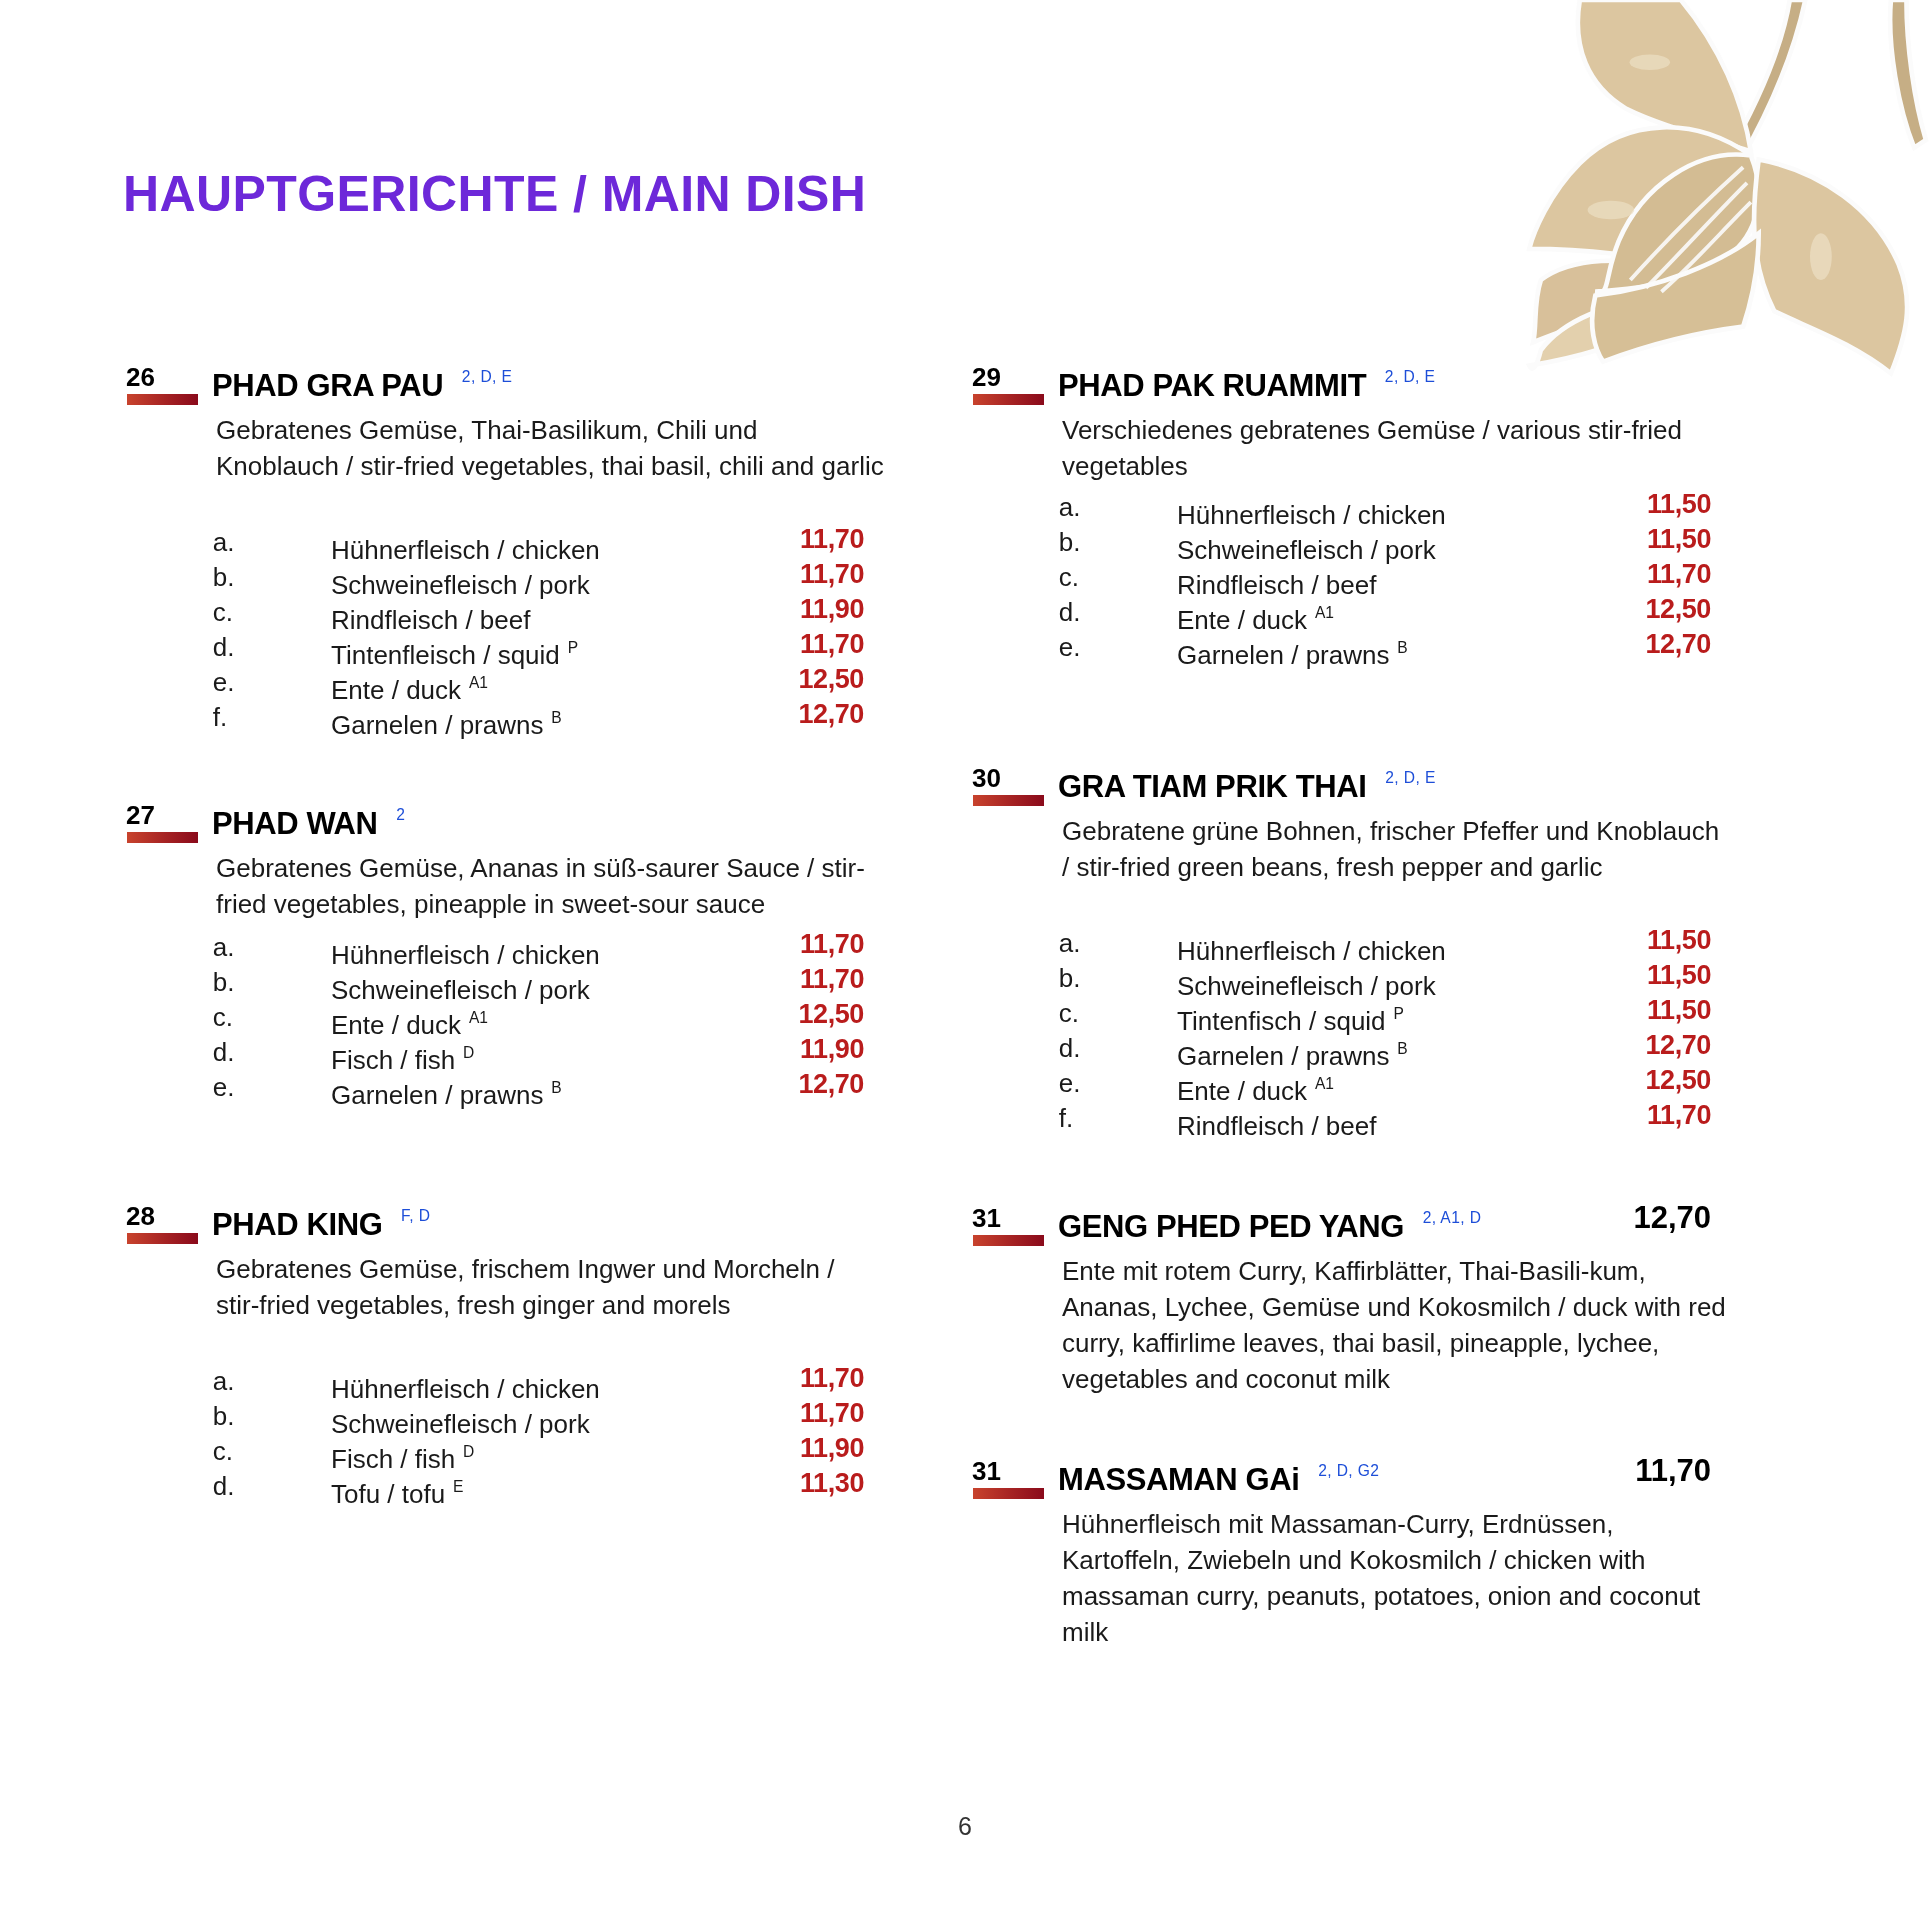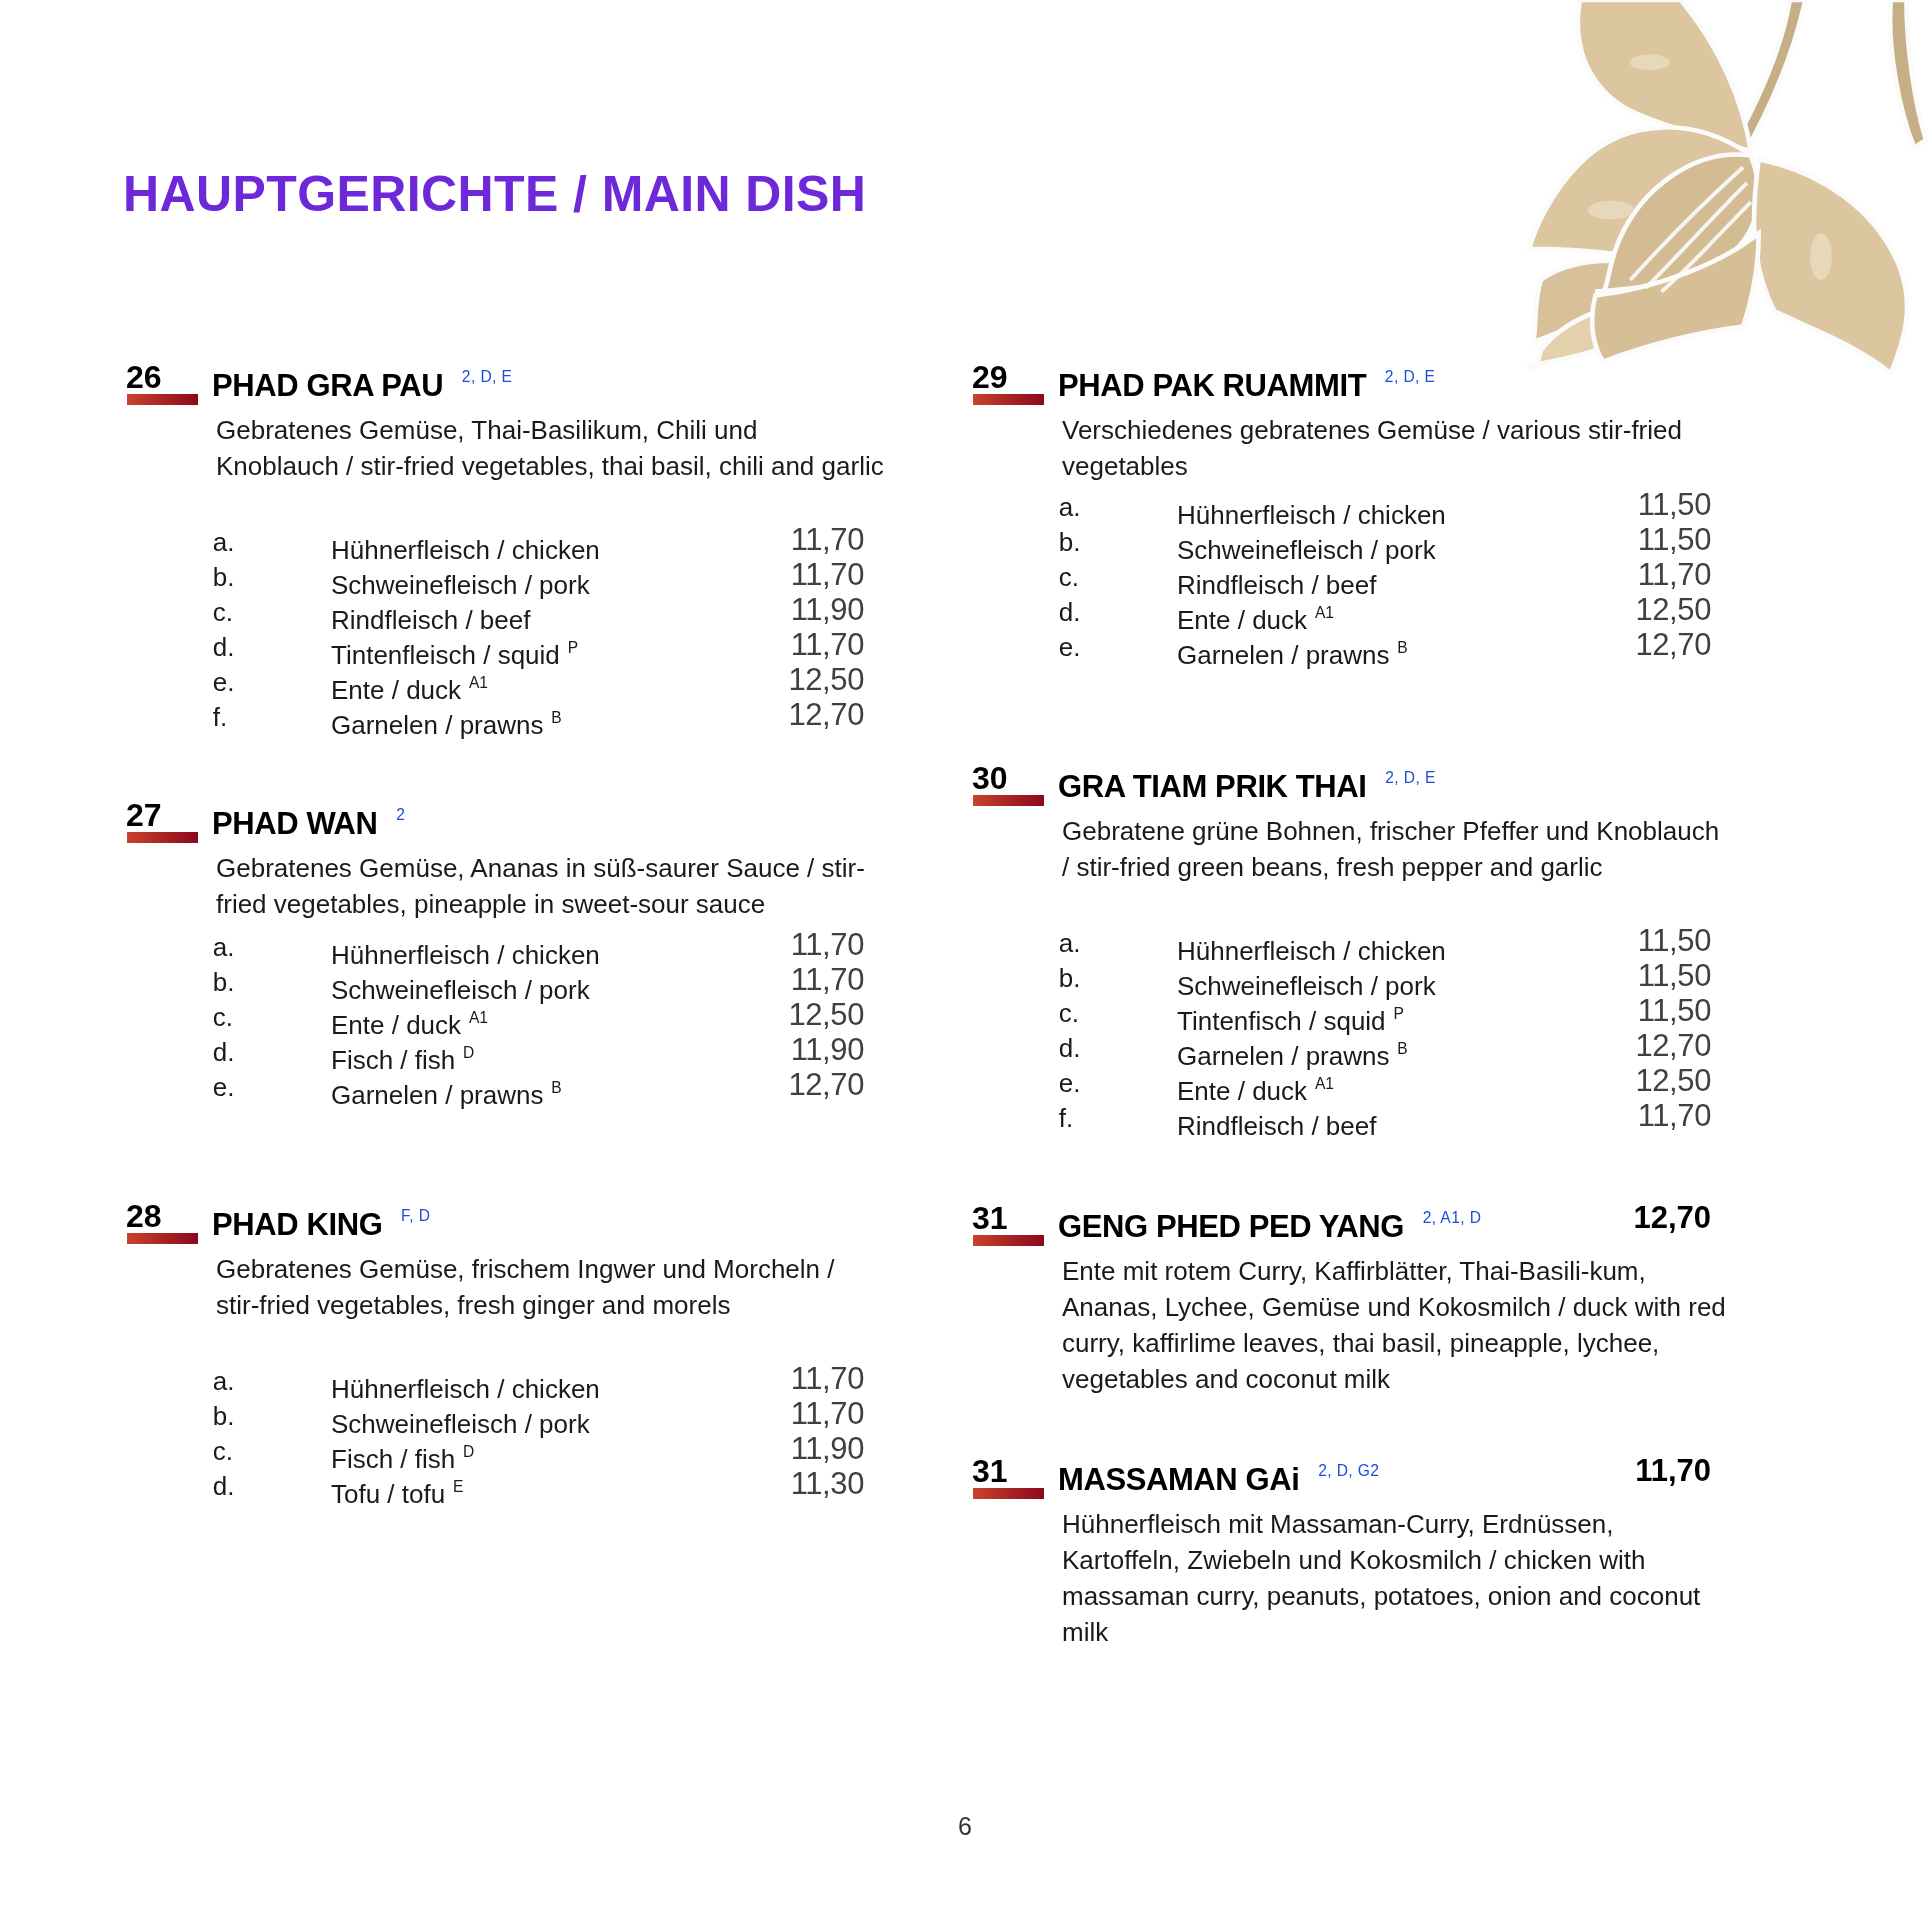--- a/index.html
+++ b/index.html
@@ -1,34 +1,34 @@
 <!DOCTYPE html>
 <html style="font-size:12.5px"><head>
 <meta charset="utf-8">
 <style>
   html, body { margin:0; padding:0; }
   body { width:1930px; height:1930px; background:#ffffff; position:relative; overflow:hidden;
          font-family:"Liberation Sans", sans-serif; color:#111; }
   .title { position:absolute; left:123px; top:165px; font-size:50px; font-weight:bold;
            letter-spacing:0.4px; color:#6d28d9; white-space:nowrap; margin:0; }
   .dish { position:absolute; width:739px; }
-  .dish .num { position:absolute; left:0; top:0; font-size:32px; font-weight:bold; color:#000; line-height:34px; }
+  .dish .num { position:absolute; left:0; top:0; font-size:26px; font-weight:bold; color:#000; line-height:34px; }
   .dish .bar { position:absolute; left:0.8px; top:34px; width:71px; height:11px;
                background:linear-gradient(90deg,#c8432d 0%,#a52223 55%,#8a0a1b 100%); }
   .dish .head { position:absolute; left:86px; top:0; line-height:34px; white-space:nowrap; }
   .dish .name { font-size:31px; font-weight:bold; color:#000; letter-spacing:-0.4px;margin-top:19px; }
   .dish .allergens { font-size:15.6px; color:#1d4ed8; vertical-align:14px; margin-left:18.7px; letter-spacing:0.4px; }
   .dish .price-head { position:absolute; right:0; top:0; font-size:31px; font-weight:bold; color:#000; line-height:34px; }
   .dish .desc { position:absolute; left:86px; top:48px; width:669px; font-size:26px; line-height:36px; color:#1a1a1a; margin:4px; }
   .dish .opts { position:absolute; left:86px; right:0; list-style:none; margin:0; padding:0; }
   .dish .opt { position:relative; height:35px; font-size:26px; line-height:35px; color:#1a1a1a; }
   .dish .opt .letter { position:absolute; left:0.8px; top:0; }
   .dish .opt .label { position:absolute; left:119px; top:0; white-space:nowrap; }
   .dish .opt .sup { font-size:15.6px; vertical-align:11px; margin-left:7.8px; }
-  .dish .opt .price { position:absolute; right:0; top:-3.1px; font-size:31px; font-weight:normal; color:#404040; letter-spacing:-0.4px; }
+  .dish .opt .price { position:absolute; right:0; top:-3.1px; font-size:27px; font-weight:bold; color:#b91c1c; letter-spacing:-0.4px; }
   .page-num { position:absolute; left:0; width:1930px; top:1812px; text-align:center; font-size:25px; color:#333; }
   .flower { position:absolute; right:0; top:0; width:436px; height:420px; }
 </style>
 </head>
 <body>
 
 <svg class="flower" viewBox="0 0 560 540" xmlns="http://www.w3.org/2000/svg">
   <g fill="#dcc6a0" stroke="#fbfbfb" stroke-width="6">
 
     <path d="M380 0 C370 60 340 130 300 200 L315 210 C355 140 385 70 400 0 Z" fill="#c6ae85"></path>

